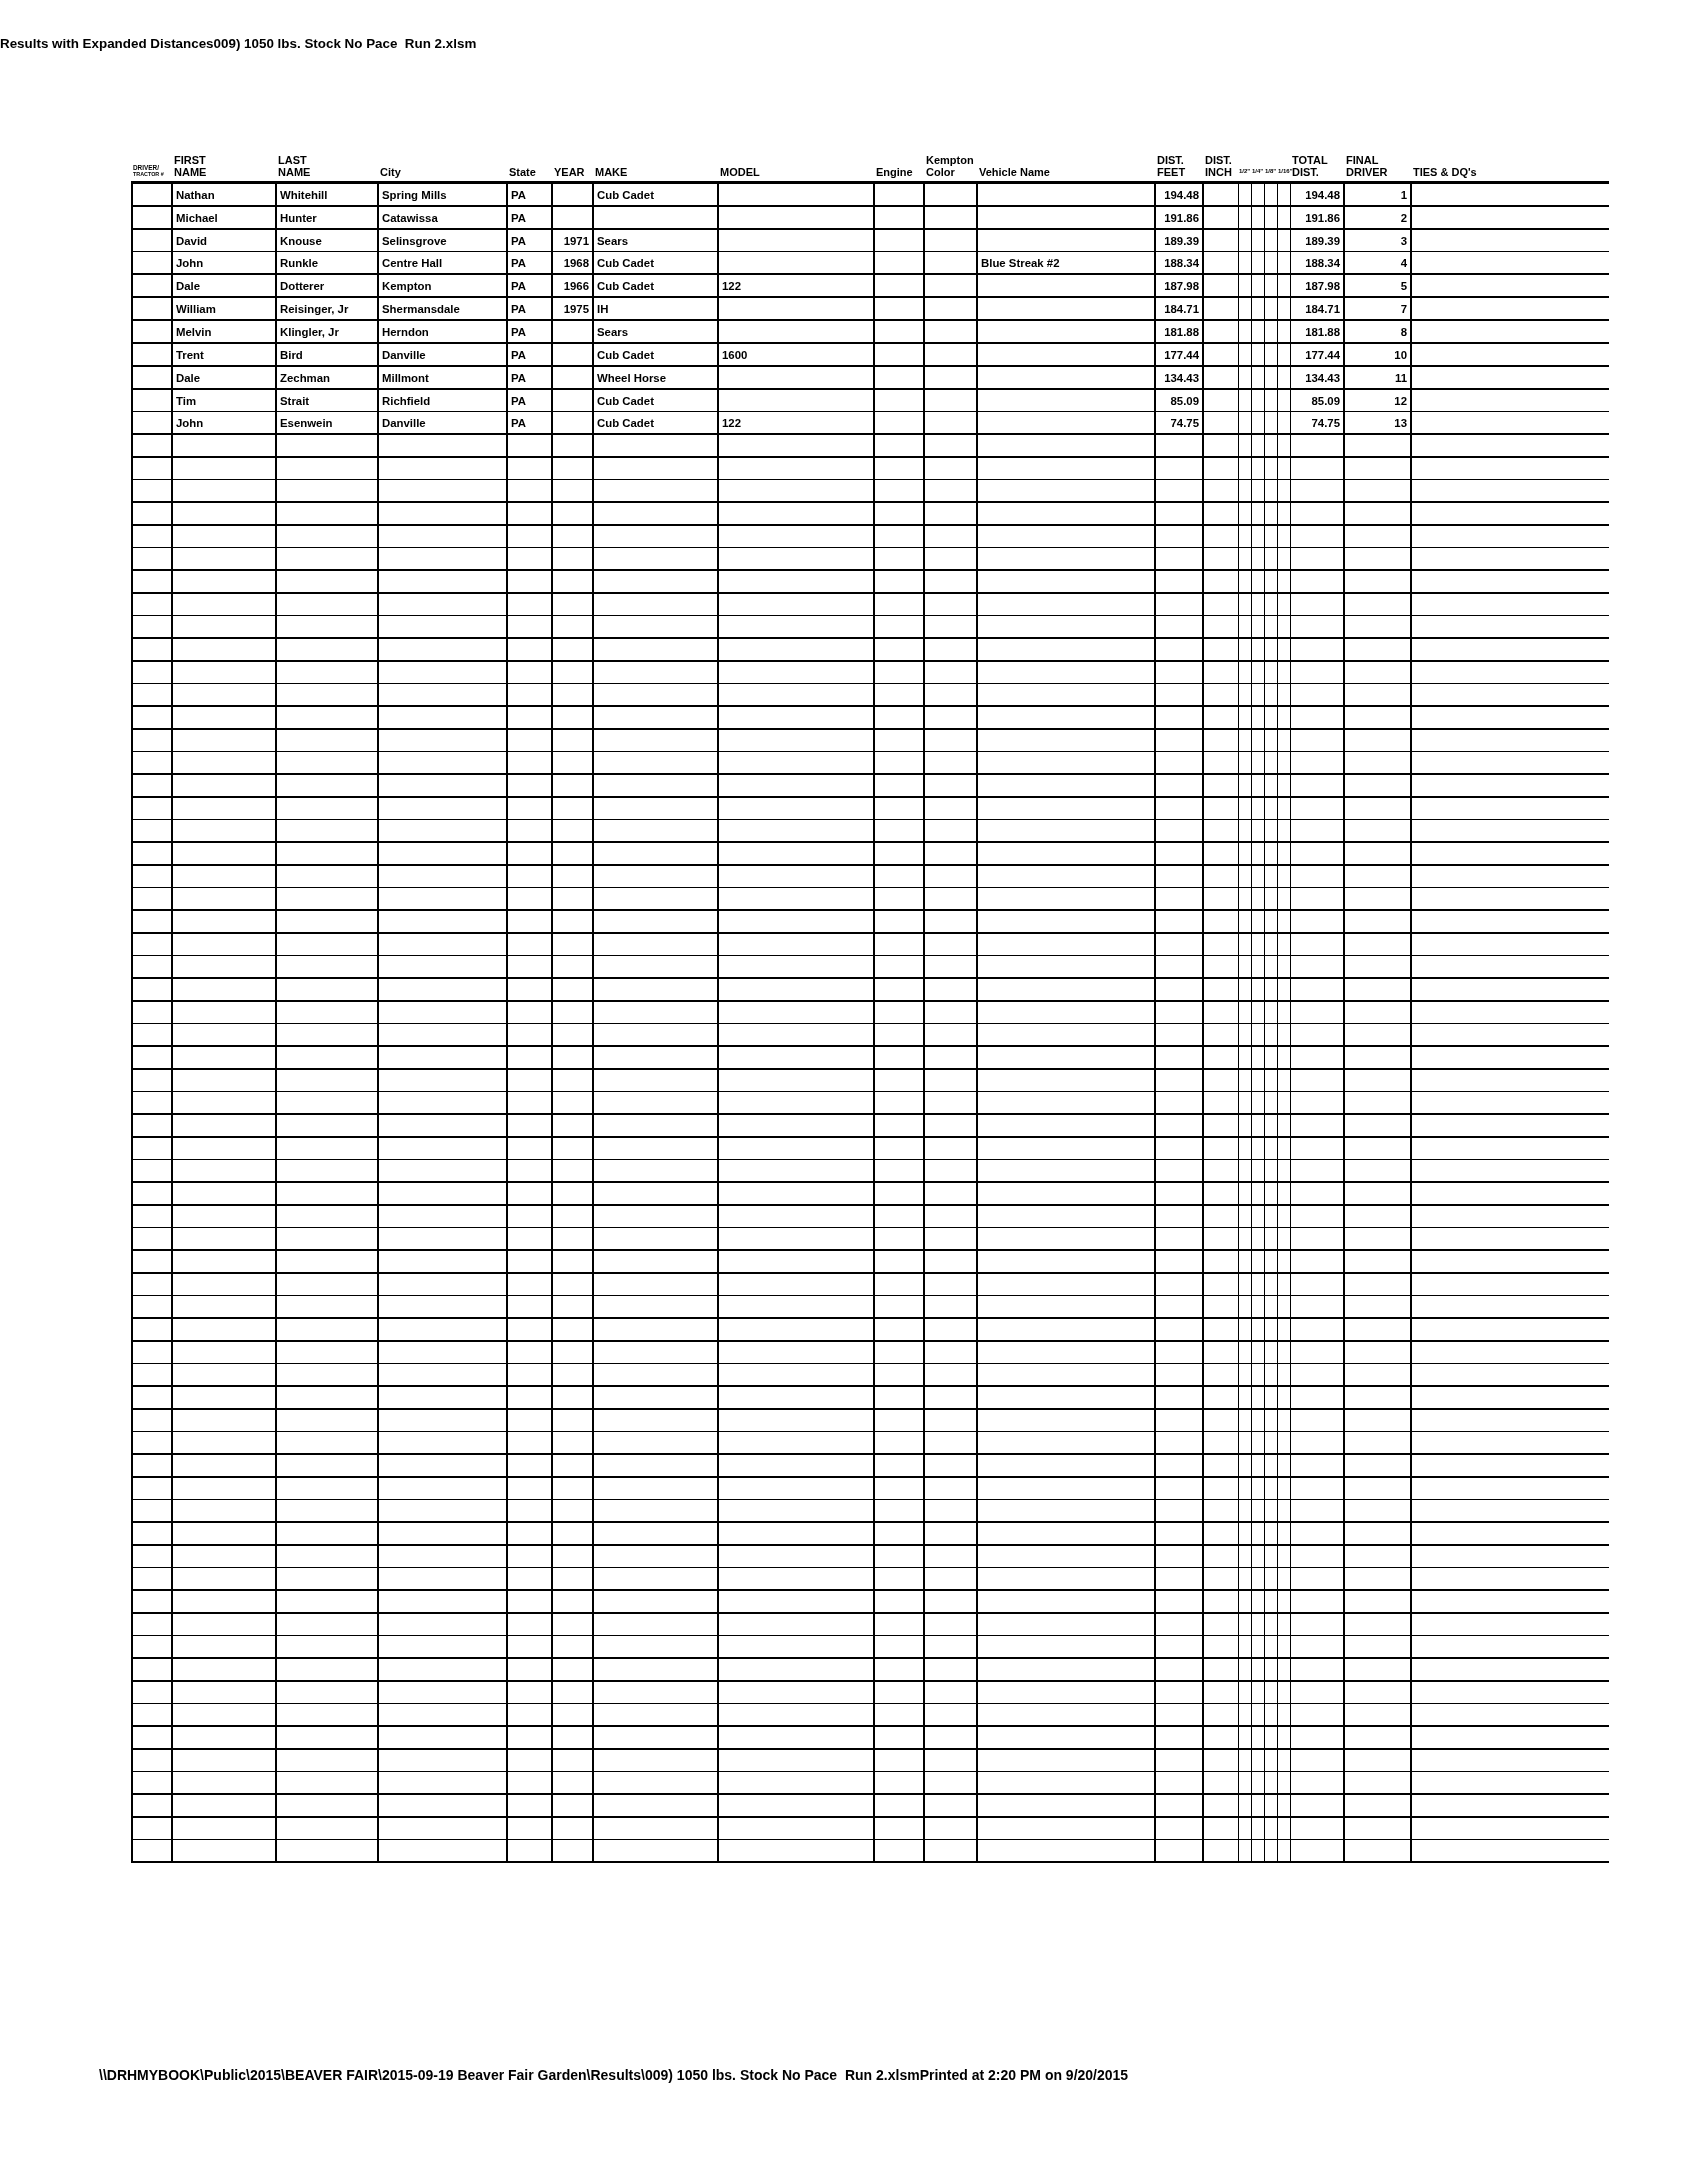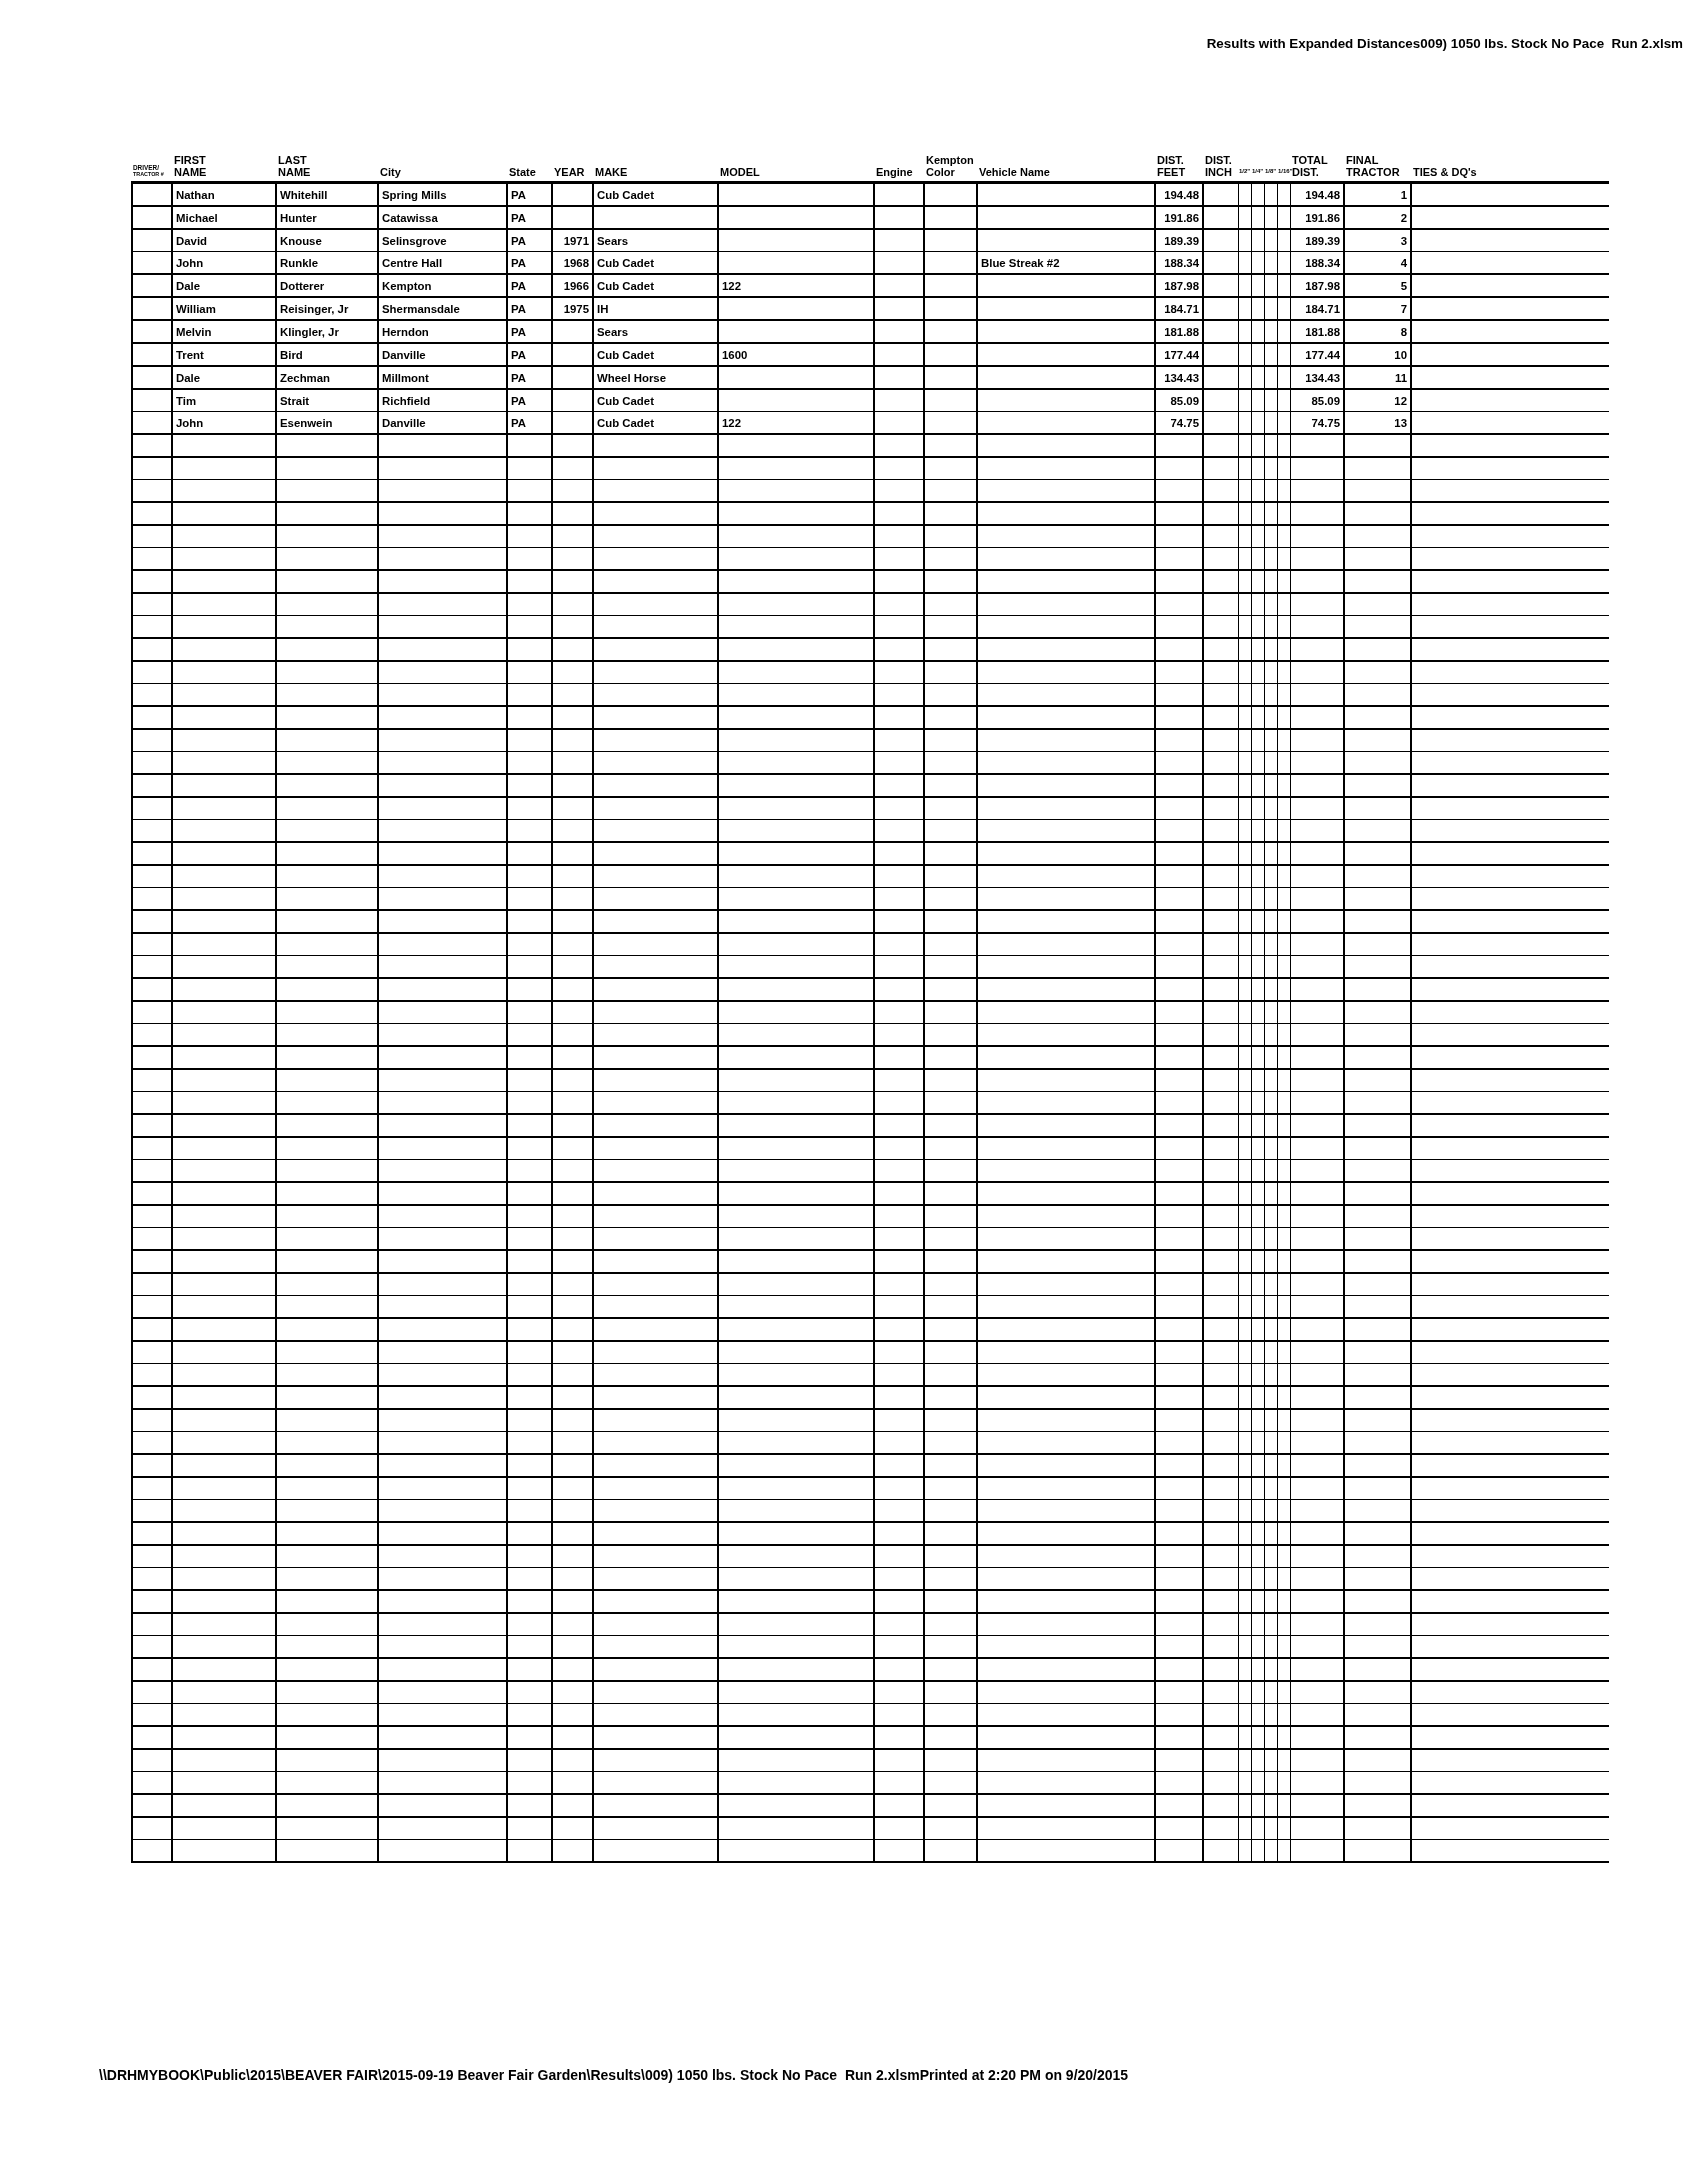--- a/index.html
+++ b/index.html
@@ -1,17 +1,17 @@
 <!DOCTYPE html>
 <html><head>
 <meta charset="utf-8">
 <style>
   html,body{margin:0;padding:0;background:#fff;}
   body{width:1683px;height:2178px;position:relative;font-family:"Liberation Sans",sans-serif;color:#000;}
-  .title{position:absolute;top:36px;left:0;width:1683px;text-align:right;font-size:13.4px;font-weight:bold;white-space:pre;}
+  .title{position:absolute;top:36px;left:0;width:1683px;text-align:left;font-size:13.4px;font-weight:bold;white-space:pre;}
   .table-wrap{position:absolute;left:99px;top:143px;width:1477px;padding-left:32px;}
   table{border-collapse:collapse;table-layout:fixed;width:1475px;}
   thead th{vertical-align:bottom;text-align:left;font-size:11px;font-weight:bold;line-height:11.4px;padding:0 0 3px 2px;border:none;border-bottom:3px solid #000;height:34px;white-space:nowrap;}
   thead th.tiny{font-size:6.4px;line-height:7px;padding-left:1px;}
   thead th.tiny .l2{font-size:5.4px;}
   thead th.frac{font-size:6px;padding:0 0 4px 1px;}
   tbody td{height:21px;font-size:11.4px;font-weight:bold;padding:0 2px 0 3px;border-right:2px solid #000;overflow:hidden;white-space:nowrap;vertical-align:middle;line-height:12px;}
   tbody td:first-child{border-left:2px solid #000;}
   tbody td.frac-cell, tbody td.inch-cell{border-right:1px solid #000;}
   tbody td.last-cell{border-right:none;}
@@ -108,21 +108,21 @@
           </th>
           <th class="frac">
             <div class="l2">1/16"</div>
           </th>
           <th>
             <div class="l1">TOTAL</div>
             <div class="l2">DIST.</div>
           </th>
           <th>
             <div class="l1">FINAL</div>
-            <div class="l2">TRACTOR</div>
+            <div class="l2">DRIVER</div>
           </th>
           <th>
             <div class="l2">TIES &amp; DQ's</div>
           </th>
         </tr>
       </thead>
     <tbody>
         <tr class="thick">
           <td class=""></td>
           <td class="">Nathan</td>

